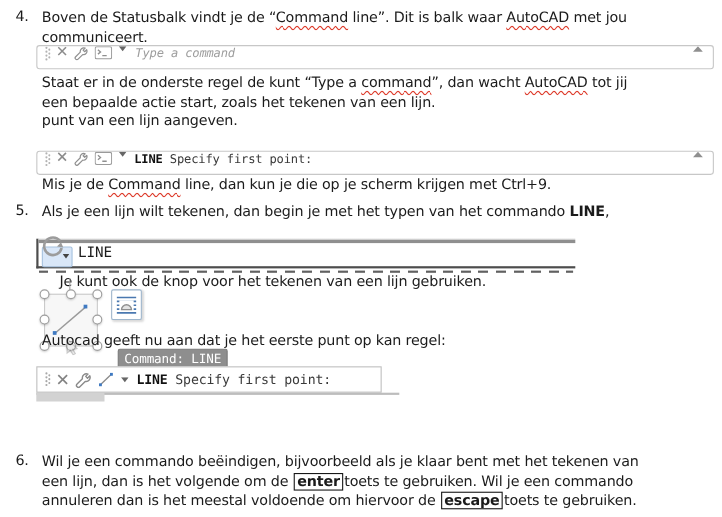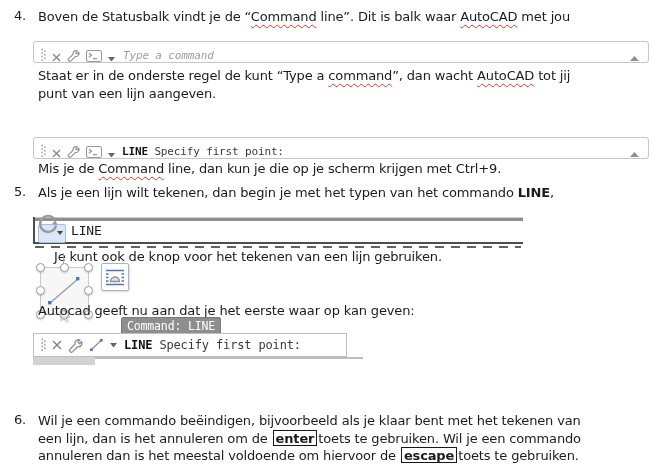--- a/index.html
+++ b/index.html
@@ -9,21 +9,21 @@
   .abs{position:absolute;}
   .tl{white-space:nowrap;height:17.5px;line-height:17.5px;}
   .sq{text-decoration:underline wavy #dd3a2a;text-decoration-thickness:1px;
       text-underline-offset:3px;text-decoration-skip-ink:none;}
   .b{font-weight:bold;}
   .box{display:inline-block;font-weight:bold;border:1.5px solid #171717;
        line-height:13px;padding:1px 2px 0 2px;margin:0 1px;}
   .num{font-size:13px;}
 
   
-  .cmdbar{display:flex;align-items:flex-end;border:1px solid #c7c7c7;border-radius:3px;
+  .cmdbar{display:flex;align-items:flex-start;border:1px solid #c7c7c7;border-radius:3px;
           background:#fff;padding:0 6px 0 4px;box-sizing:border-box;}
   .cmdbar .sp{flex:1;}
   .cmdtext{font-family:"DejaVu Sans Mono","Liberation Mono",monospace;font-size:11px;
            color:#3a3a3a;white-space:nowrap;margin-left:4px;}
   .cmdtext .cmd-b{font-weight:bold;color:#111;}
   .ph{font-family:"DejaVu Sans Mono","Liberation Mono",monospace;font-style:italic;
       font-size:11px;color:#9d9d9d;margin-left:5px;white-space:nowrap;}
   .icn{display:inline-block;flex:0 0 auto;margin:0 3px;line-height:0;}
 
   
@@ -59,20 +59,21 @@
               justify-content:center;}
 </style>
 </head>
 <body>
 
 <div id="page">
 
   <div class="abs num" style="left:14px;top:8px;">4.</div>
   <div class="abs" style="left:38px;top:8px;">
       <div class="tl"><span>Boven de Statusbalk vindt je de “</span><span class="sq">Command</span><span> line”. Dit is balk waar </span><span class="sq">AutoCAD</span><span> met jou</span></div>
+      <div class="tl"><span>communiceert.</span></div>
     </div>
 
   <div class="abs cmdbar" style="left:33px;top:41px;width:616px;height:22px;">
     <span class="icn">
       <svg width="5" height="14">
           <g fill="#b3b3b3">
             <circle cx="1.2" cy="1.5" r="1"></circle>
             <circle cx="3.9" cy="3.2" r="1"></circle>
             <circle cx="1.2" cy="5" r="1"></circle>
             <circle cx="3.9" cy="6.7" r="1"></circle>
@@ -105,20 +106,21 @@
     <span class="ph">Type a command</span>
     <span class="sp"></span>
     <span class="icn">
       <svg width="9" height="6">
           <polygon points="4.5,0 9,5 0,5" fill="#8f8f8f"></polygon>
         </svg></span>
   </div>
 
   <div class="abs" style="left:38px;top:67px;">
       <div class="tl"><span>Staat er in de onderste regel de kunt “Type a </span><span class="sq">command</span><span>”, dan wacht </span><span class="sq">AutoCAD</span><span> tot jij</span></div>
+      <div class="tl"><span>een bepaalde actie start, zoals het tekenen van een lijn.</span></div>
       <div class="tl"><span>punt van een lijn aangeven.</span></div>
     </div>
 
   <div class="abs cmdbar" style="left:33px;top:137px;width:616px;height:22px;">
     <span class="icn">
       <svg width="5" height="14">
           <g fill="#b3b3b3">
             <circle cx="1.2" cy="1.5" r="1"></circle>
             <circle cx="3.9" cy="3.2" r="1"></circle>
             <circle cx="1.2" cy="5" r="1"></circle>
@@ -214,24 +216,24 @@
       <rect x="2.5" y="4" width="13" height="9" fill="#fff"></rect>
       <path d="M4.5 12.5a4.5 4.5 0 0 1 9 0z" fill="#e3e3e3" stroke="#8f8f8f" stroke-width="1.3"></path>
     </svg>
   </div>
 
   <svg class="abs" style="left:59px;top:307px;opacity:.45;" width="14" height="16">
     <path d="M2 1l9 9-4 .5 2.5 4-2 1-2.5-4L2 14z" fill="#d8d8d8" stroke="#8a8a8a" stroke-width="1"></path>
   </svg>
 
   <div class="abs" style="left:38px;top:302px;">
-      <div class="tl"><span>Autocad geeft nu aan dat je het eerste waar op kan geven:</span></div>
-    </div>
-
-  <span id="tooltip" class="abs" style="left:121px;top:317px;">Command: LINE</span>
+      <div class="tl"><span>Autocad geeft nu aan dat je het eerste punt op kan regel:</span></div>
+    </div>
+
+  <span id="tooltip" class="abs" style="left:107px;top:317px;">Command: LINE</span>
 
   <div id="bar3" class="abs" style="left:33px;top:333px;width:314px;height:24px;">
     <span class="icn">
       <svg width="5" height="14">
           <g fill="#a8a8a8">
             <circle cx="1.2" cy="1.5" r="1"></circle>
             <circle cx="3.9" cy="3.2" r="1"></circle>
             <circle cx="1.2" cy="5" r="1"></circle>
             <circle cx="3.9" cy="6.7" r="1"></circle>
             <circle cx="1.2" cy="8.5" r="1"></circle>
@@ -262,17 +264,17 @@
         </svg></span>
     <span class="cmdtext"><span class="cmd-b">LINE</span><span>&nbsp;</span><span>Specify first point:</span></span>
   </div>
   <div id="bar3-underline" class="abs" style="left:33px;top:357px;width:330px;height:2px;"></div>
   <div id="bar3-stub" class="abs" style="left:33px;top:357px;width:62px;height:8px;"></div>
 
 
   <div class="abs num" style="left:14px;top:412px;">6.</div>
   <div class="abs" style="left:38px;top:412px;">
       <div class="tl"><span>Wil je een commando beëindigen, bijvoorbeeld als je klaar bent met het tekenen van</span></div>
-      <div class="tl"><span>een lijn, dan is het annuleren om de </span><span class="box">enter</span><span>toets te gebruiken. Wil je een commando</span></div>
+      <div class="tl"><span>een lijn, dan is het volgende om de </span><span class="box">enter</span><span>toets te gebruiken. Wil je een commando</span></div>
       <div class="tl"><span>annuleren dan is het meestal voldoende om hiervoor de </span><span class="box">escape</span><span>toets te gebruiken.</span></div>
     </div>
 
 </div>
 
 </body></html>

